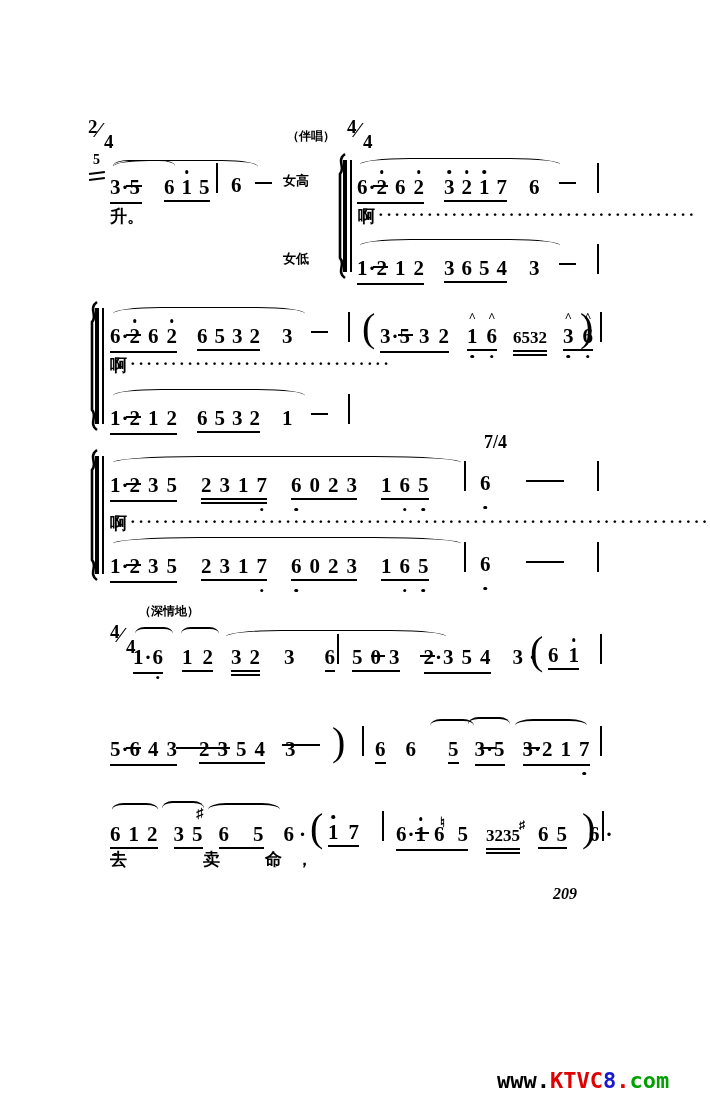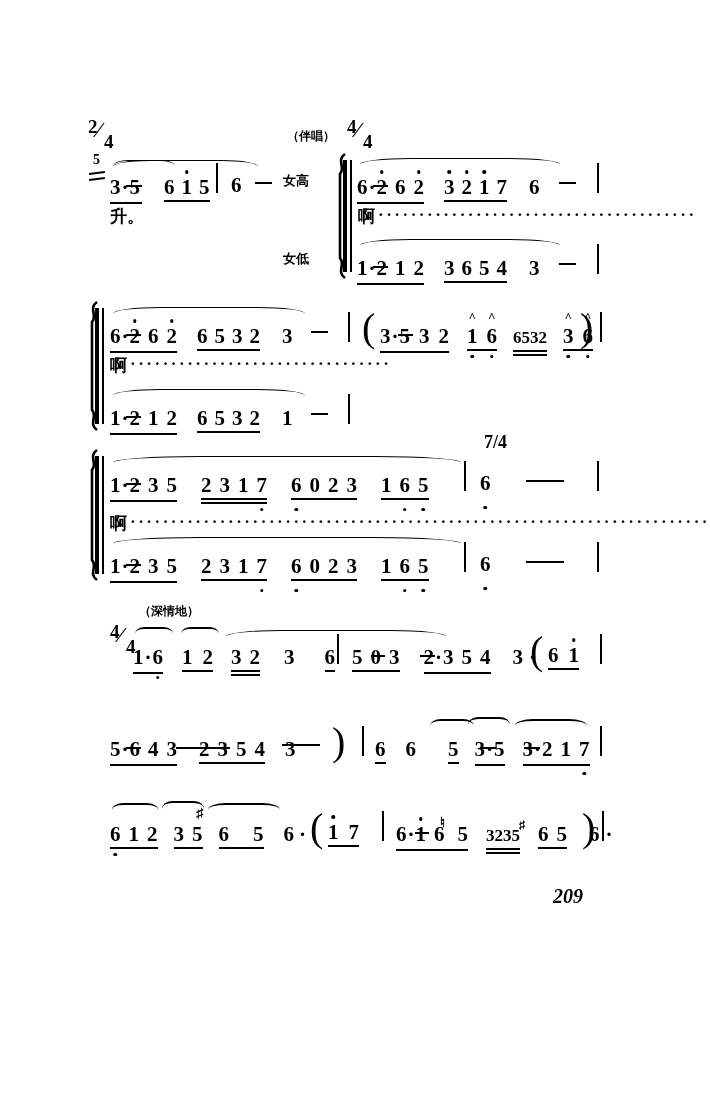--- a/index.html
+++ b/index.html
@@ -80,21 +80,21 @@
   .ts-plain{position:absolute;font-family:"Liberation Serif",serif;font-weight:bold;font-size:18px;}
 
   .marking{
     position:absolute;font-family:"DejaVu Sans",sans-serif;font-weight:bold;font-size:12px;white-space:nowrap;
   }
   .voice{
     position:absolute;font-family:"DejaVu Sans",sans-serif;font-weight:bold;font-size:13px;white-space:nowrap;
   }
   .measnum{position:absolute;font-family:"Liberation Serif",serif;font-weight:bold;font-size:14px;}
   .paren{position:absolute;font-family:"Liberation Serif",serif;font-size:40px;font-weight:400;line-height:40px;}
-  .pagenum{position:absolute;font-family:"Liberation Serif",serif;font-weight:bold;font-style:italic;font-size:20px;}
+  .pagenum{position:absolute;font-family:"Liberation Serif",serif;font-weight:bold;font-style:italic;font-size:16px;}
 
   
   .brace{position:absolute;}
   .brace svg{display:block;}
 
   .wm{position:absolute;font-family:"DejaVu Sans Mono",monospace;font-weight:bold;font-size:22px;letter-spacing:0px;white-space:nowrap;}
   .wm span{display:inline-block;}
 </style>
 </head>
 <body>
@@ -458,17 +458,21 @@
     <span style="display:inline-block;width:14px;"></span>
     <span class="note">6</span><span class="aug" style="padding-left:6px;">·</span>
   </div>
   <div style="position:absolute;left:440px;top:814px;font-size:14px;font-weight:bold;font-family:'Liberation Serif',serif;">♮</div>
   <div style="position:absolute;left:519px;top:818px;font-size:12px;font-weight:bold;font-family:'Liberation Serif',serif;">♯</div>
   <div style="position:absolute;left:415px;top:832px;width:14px;height:1.6px;background:#000;"></div>
 
   <div class="paren" style="left:582px;top:808px;">)</div>
   <div class="bar" style="left:602px;top:811px;height:30px;"></div>
 
+  <div class="lyric" style="left:110px;top:848px;letter-spacing:14px;">去　　卖　命，</div>
 
   <div class="pagenum" style="left:553px;top:885px;">209</div>
 
+  <div class="wm" style="left:497px;top:1068px;">
+    <span style="color:#000;">www.</span><span style="color:#e10000;">KTVC</span><span style="color:#1818d0;">8</span><span style="color:#e10000;">.</span><span style="color:#00a000;">com</span>
+  </div>
 
 </div>
 
 </body></html>

